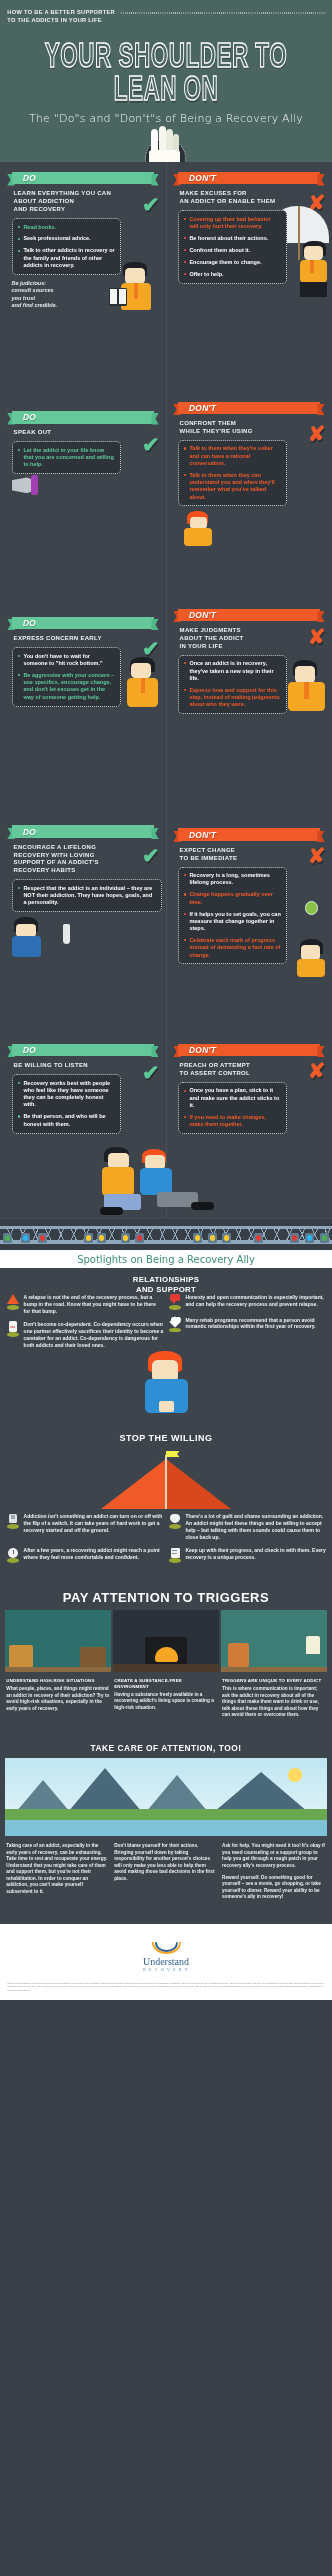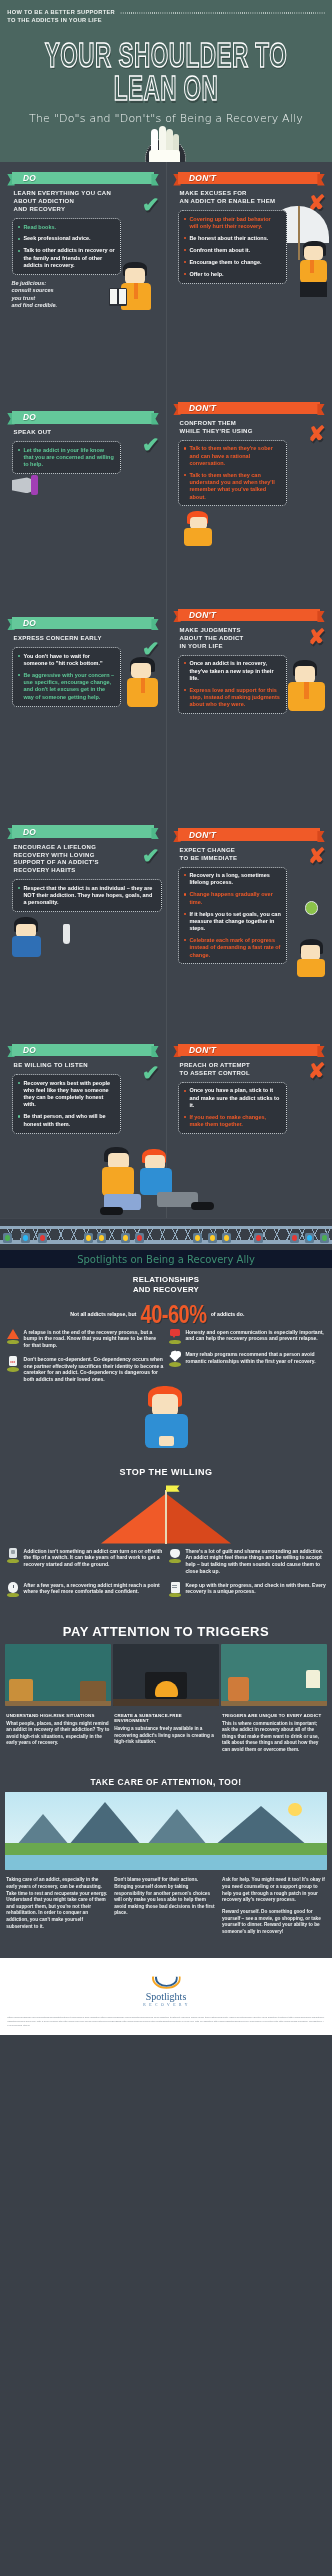--- a/index.html
+++ b/index.html
@@ -147,21 +147,21 @@
   .truss .bar { position:absolute; left:0; right:0; height:3.7px; background:#8fa8bd; }
   .truss .bar.top { top:6.3px; } .truss .bar.bot { top:21px; }
   .truss .zig {
     position:absolute; top:9px; height:12.5px; width:100%;
     background:repeating-linear-gradient(115deg,#93acc0 0 1px,transparent 1px 11.5px),
                repeating-linear-gradient(65deg,#93acc0 0 1px,transparent 1px 11.5px);
   }
   .lamp { position:absolute; width:9px; height:10px; border-radius:1.6px; top:13.6px; }
   .lamp i { position:absolute; left:1.6px; top:1.6px; width:5.7px; height:6.8px; border-radius:50%; display:block; }
 
-  .spotlight-band { background:#0f172a; position:relative; }
+  .spotlight-band { background:#ffffff; position:relative; }
   .spot-title {
     text-align:center; padding:3.7px 0 3.1px 0;
     font-size:10px; color:#3e8f72; font-family:"DejaVu Sans", sans-serif;
   }
   .stats {
     background:#3e444c; padding:7.3px 0 9.4px 0; position:relative;
   }
   .stats-heading {
     text-align:center; font-size:7.8px; font-weight:bold; line-height:1.2;
     letter-spacing:0.3px; white-space:pre-line;
@@ -628,26 +628,21 @@
         <i style="background:#4caf50;"></i>
       </div>
   </div>
 
   <div class="spotlight-band">
     <div class="spot-title">Spotlights on Being a Recovery Ally</div>
   </div>
 
   <div class="stats">
     <div class="stats-heading">RELATIONSHIPS
-AND RECOVERY</div>
-    <div class="big-stat-row">
-      <div class="stat-side l">Not all addicts relapse, but</div>
-      <div class="big-stat">40-60%</div>
-      <div class="stat-side r">of addicts do.</div>
-    </div>
+AND SUPPORT</div>
     <div class="twocol">
       <div class="c">
         <div class="fact">
           <div class="ic">
             <div style="position:absolute;left:0.5px;top:0;width:0;height:0;border-left:6.3px solid transparent;border-right:6.3px solid transparent;border-bottom:10.4px solid #f05a28;"></div>
             <div class="base"></div>
           </div>
           <p>A relapse is not the end of the recovery process, but a bump in the road. Know that you might have to be there for that bump.</p>
         </div>
         <div class="fact">
@@ -808,20 +803,20 @@
     </div>
     <div style="height:9.4px;"></div>
   </div>
 
   <div class="footer">
     <div class="logo-mark">
       <div class="ring"></div>
         <div class="ring2"></div>
     </div>
     <div class="logo-text">
-      <span>Spotlights</span>
+      <span>Understand</span>
       <span class="sub">R E C O V E R Y</span>
     </div>
   </div>
   <div class="sources">https://www.drugabuse.gov/publications/drugfacts/treatment-approaches-drug-addiction  https://www.drugabuse.gov/publications/principles-drug-addiction-treatment-research-based-guide-third-edition/frequently-asked-questions/how-effective-drug-addiction-treatment  http://www.helpguide.org/articles/addiction/helping-someone-with-a-drug-problem.htm  http://www.ncbi.nlm.nih.gov/pmc/articles/PMC3063555/  http://www.webmd.com/mental-health/addiction/helping-a-loved-one-with-an-addiction  http://www.addictionsandrecovery.org/relapse-prevention.htm  http://www.ncadd.org/family-friends/there-is-help/helping-others</div>
 
 </div>
 
 
 </body></html>

